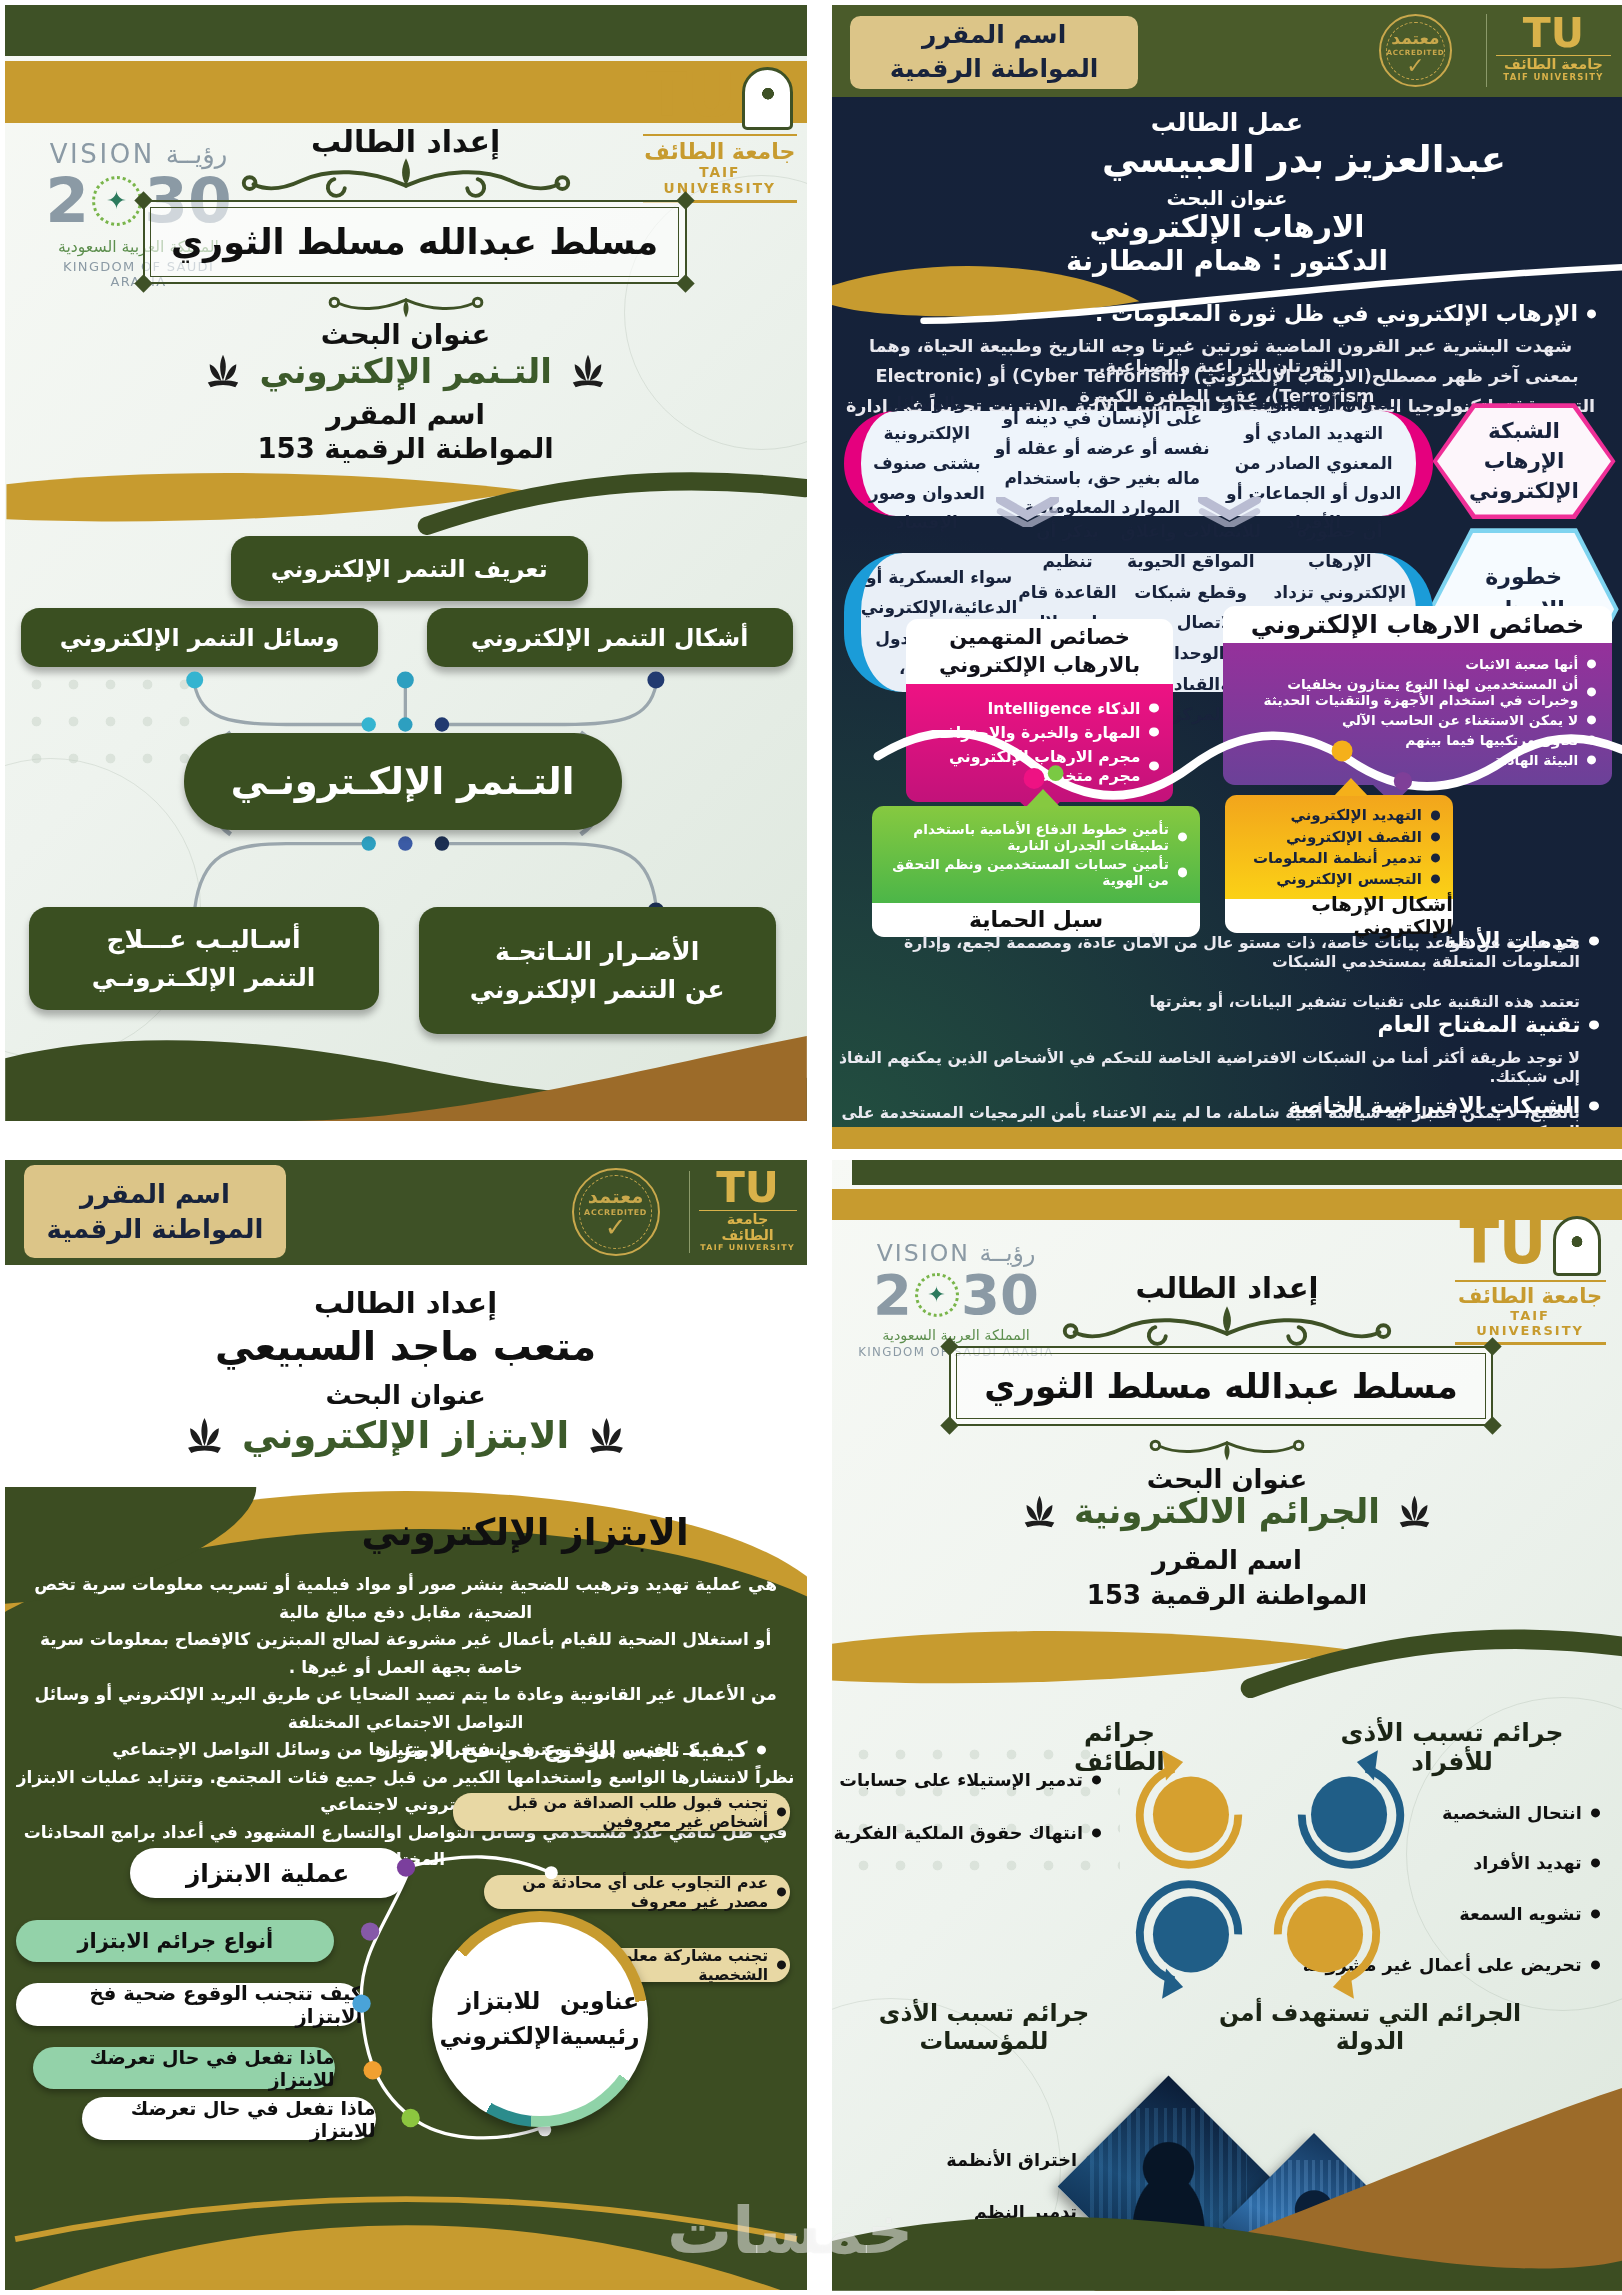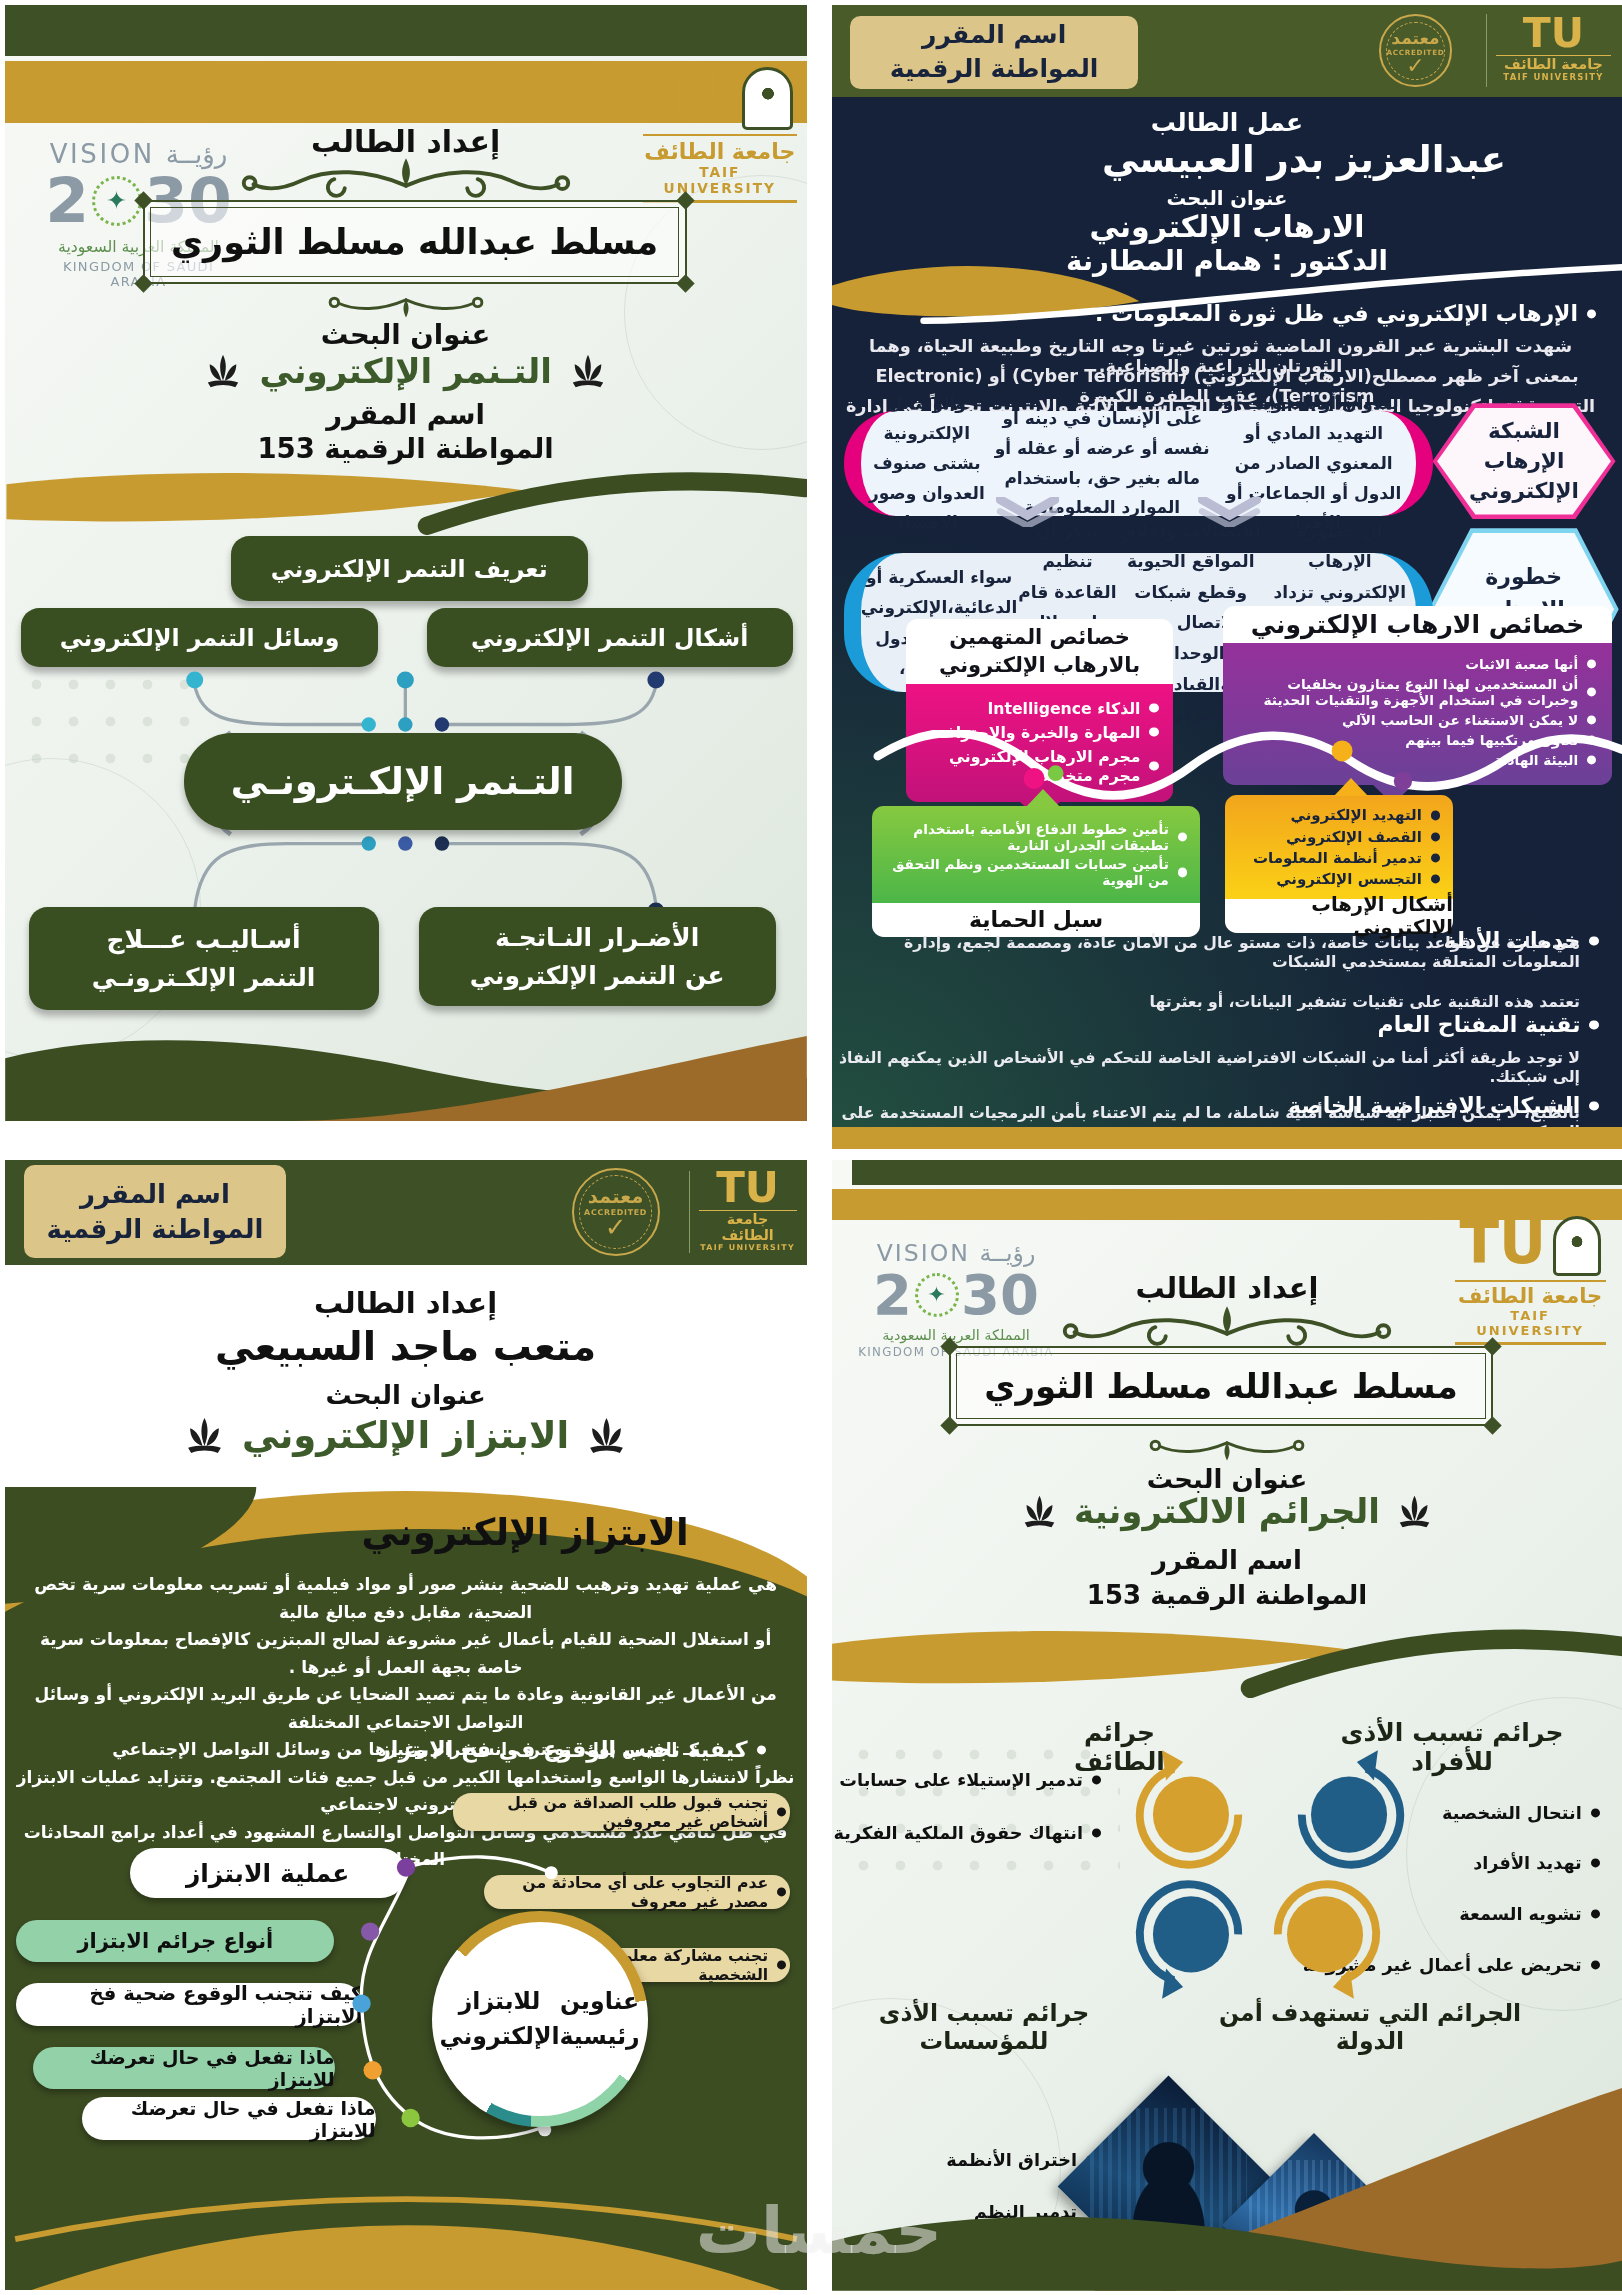--- a/index.html
+++ b/index.html
@@ -159,21 +159,21 @@
     </svg>
 
     <div class="abs gnode rtl" style="left:179px;top:728px;width:438px;height:97px;border-radius:48px;font-size:37px">
       <span>التـنمر الإلكـترونـي</span>
     </div>
 
     <div class="abs gnode rtl" style="left:24px;top:902px;width:350px;height:103px;font-size:25px;line-height:1.5">
       <span>أسـاليـب عـــلاج</span>
       <span>التنمر الإلكـترونـي</span>
     </div>
-    <div class="abs gnode rtl" style="left:414px;top:902px;width:357px;height:99px;font-size:25px;line-height:1.5">
+    <div class="abs gnode rtl" style="left:414px;top:902px;width:357px;height:127px;font-size:25px;line-height:1.5">
       <span>الأضـرار النـاتجـة</span>
       <span>عن التنمر الإلكتروني</span>
     </div>
 
     <svg class="abs" style="left:0;top:997px" width="802" height="119" viewBox="0 0 1226 182">
       <path d="M0,182 L0,86 C190,38 430,58 650,106 C870,152 1070,158 1226,116 L1226,182 Z" fill="#3c4d22"></path>
       <path d="M1226,182 L1226,52 C1060,84 900,126 700,158 C580,176 500,182 430,182 Z" fill="#9c6b29"></path>
     </svg>
   </section>
 
@@ -551,15 +551,15 @@
     <div class="abs diamond" style="left:417px;top:1000px;width:130px;height:130px;background:linear-gradient(160deg,#14365c,#2f6da8 55%,#102c4e)">
       <div class="abs" style="inset:0;transform:rotate(-45deg);background:radial-gradient(circle at 50% 38%,#0a1f38 18%,transparent 19%),radial-gradient(ellipse at 50% 80%,#0a1f38 30%,transparent 31%),repeating-linear-gradient(90deg,rgba(140,200,255,.2) 0 3.3px,transparent 3.3px 7.9px)"></div>
     </div>
 
     <svg class="abs ltr" style="left:0;top:916px" width="790" height="215" viewBox="0 0 1208 328">
       <path d="M1208,18 C1020,80 720,210 400,328 L1208,328 Z" fill="#9c6b29"></path>
       <path d="M0,252 C240,192 520,212 780,262 C980,298 1120,302 1208,282 L1208,328 L0,328 Z" fill="#3c4d22"></path>
     </svg>
   </section>
 
-  <div class="abs rtl" style="left:667px;top:2193px;width:275px;text-align:right;font-size:65px;font-weight:800;color:rgba(255,255,255,.5);z-index:60;text-shadow:0 0 1.3px rgba(0,0,0,.08)">خمسات</div>
+  <div class="abs rtl" style="left:667px;top:2193px;width:275px;text-align:left;font-size:65px;font-weight:800;color:rgba(255,255,255,.5);z-index:60;text-shadow:0 0 1.3px rgba(0,0,0,.08)">خمسات</div>
 </div>
 
 
 </body></html>

